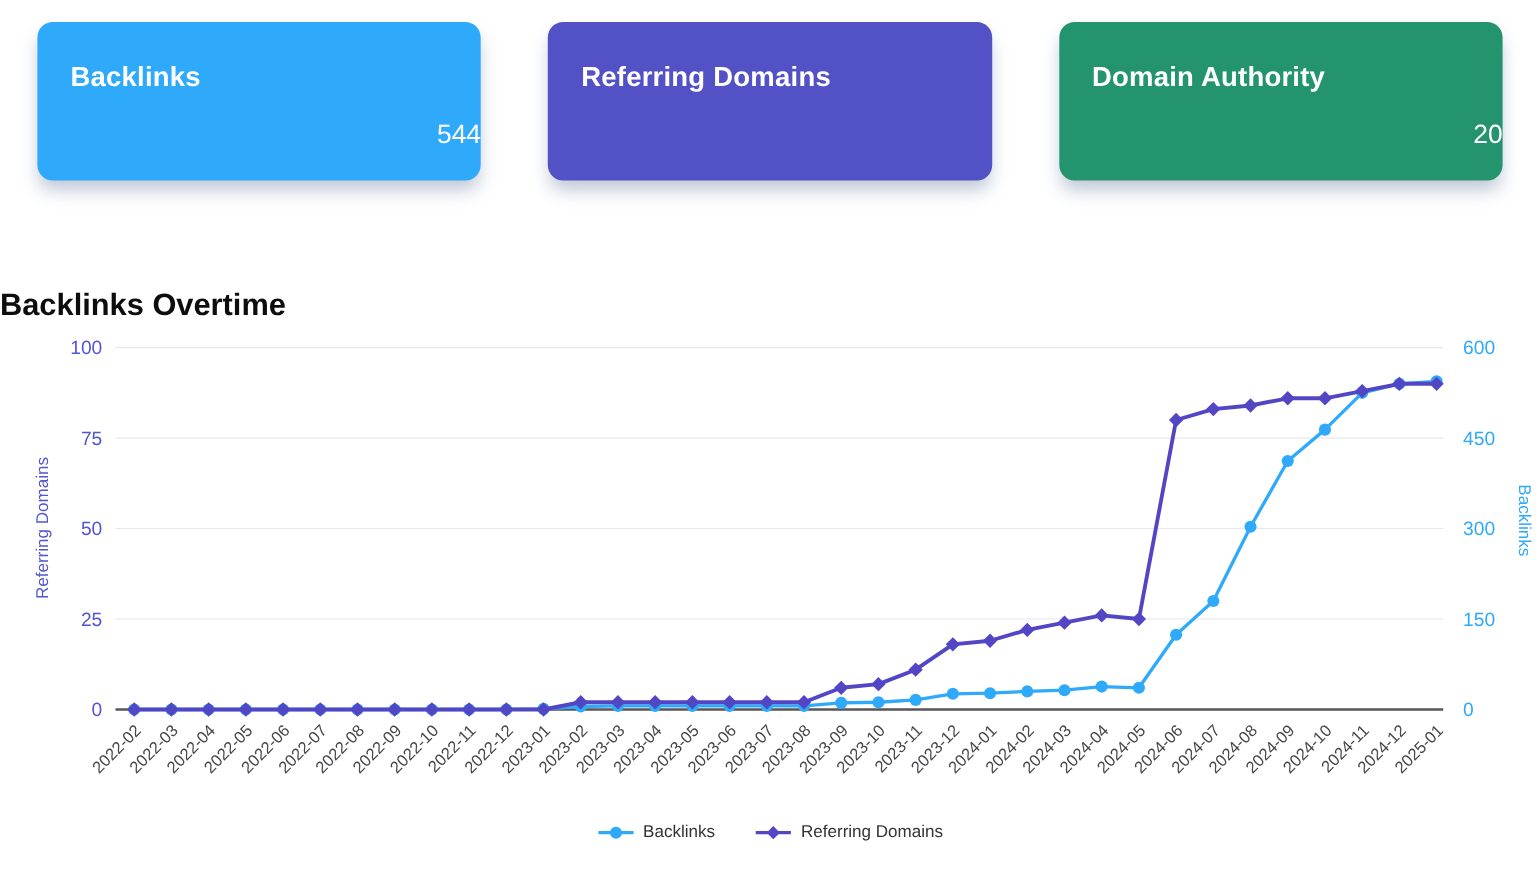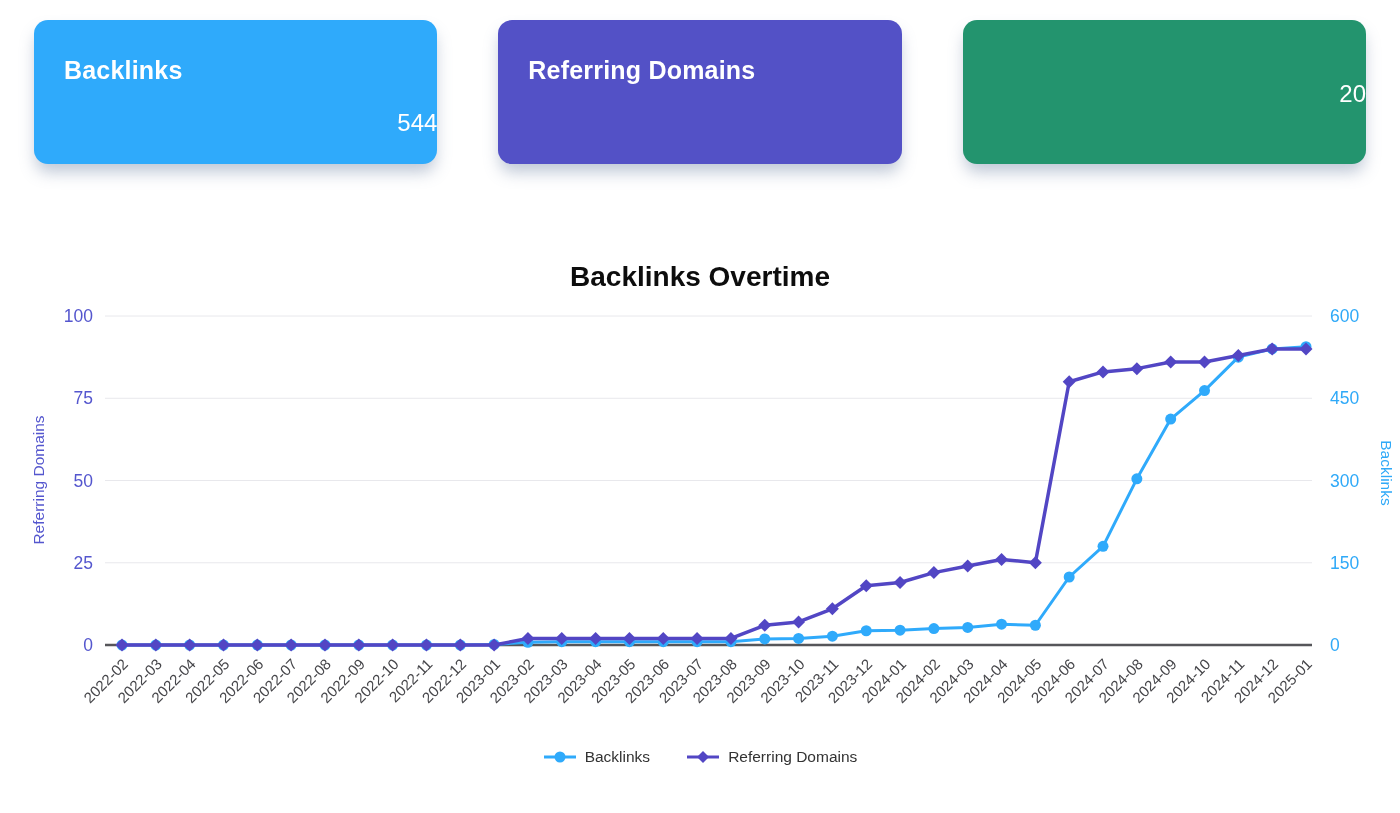--- a/index.html
+++ b/index.html
@@ -25,21 +25,20 @@
     letter-spacing: 0.2px;
   }
   .card-value {
     font-size: 24px;
     font-weight: normal;
     margin-top: 24px;
     text-align: right;
   }
 
   .chart-title {
-    text-align: center;
     font-size: 28px;
     font-weight: bold;
     color: #0d0d0d;
     margin-top: 97px;
   }
 
   .chart-wrap { margin-top: 5px; }
   #chart-svg { display: block; }
 
   .legend {
@@ -64,20 +63,21 @@
 
 <div class="cards">
   <div class="card" style="background: rgb(47, 170, 251);">
     <div class="card-title">Backlinks</div>
     <div class="card-value">544</div>
   </div>
   <div class="card" style="background: rgb(83, 81, 198);">
     <div class="card-title">Referring Domains</div>
   </div>
   <div class="card" style="background: rgb(35, 148, 110);">
+    <div class="card-title">Domain Authority</div>
     <div class="card-value">20</div>
   </div>
 </div>
 
 <h1 class="chart-title">Backlinks Overtime</h1>
 
 <div class="chart-wrap">
   <svg id="chart-svg" width="1400" height="443" viewBox="0 0 1400 443" xmlns="http://www.w3.org/2000/svg">
       <g>
         <line x1="105" x2="1312" y1="347" y2="347" stroke="#56565a" stroke-width="2.4"></line>

